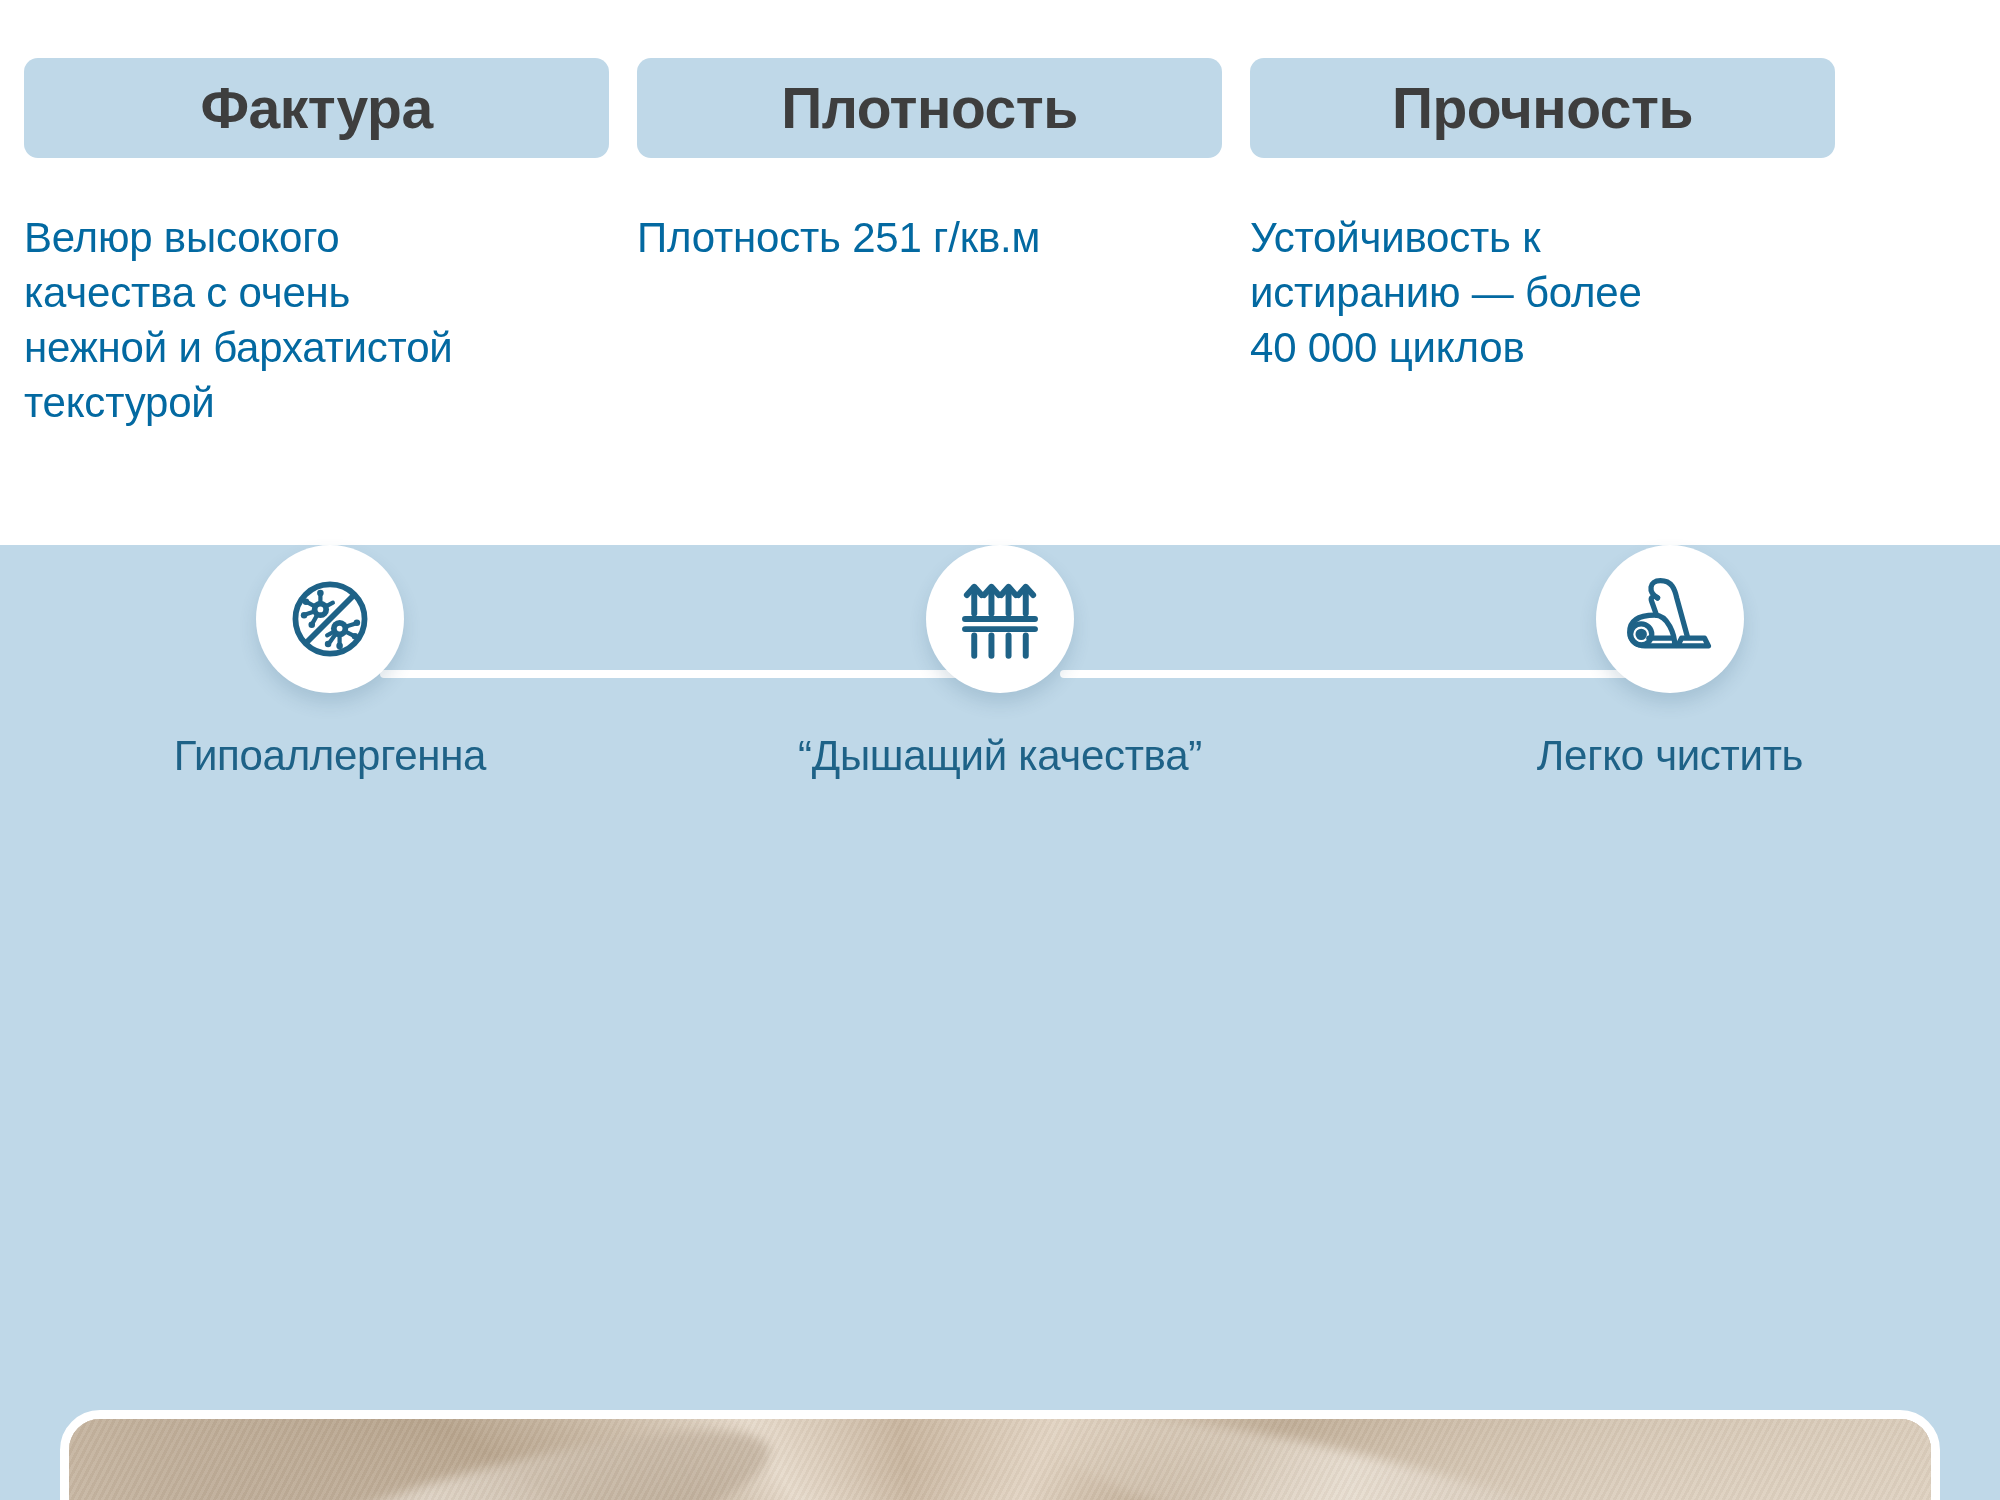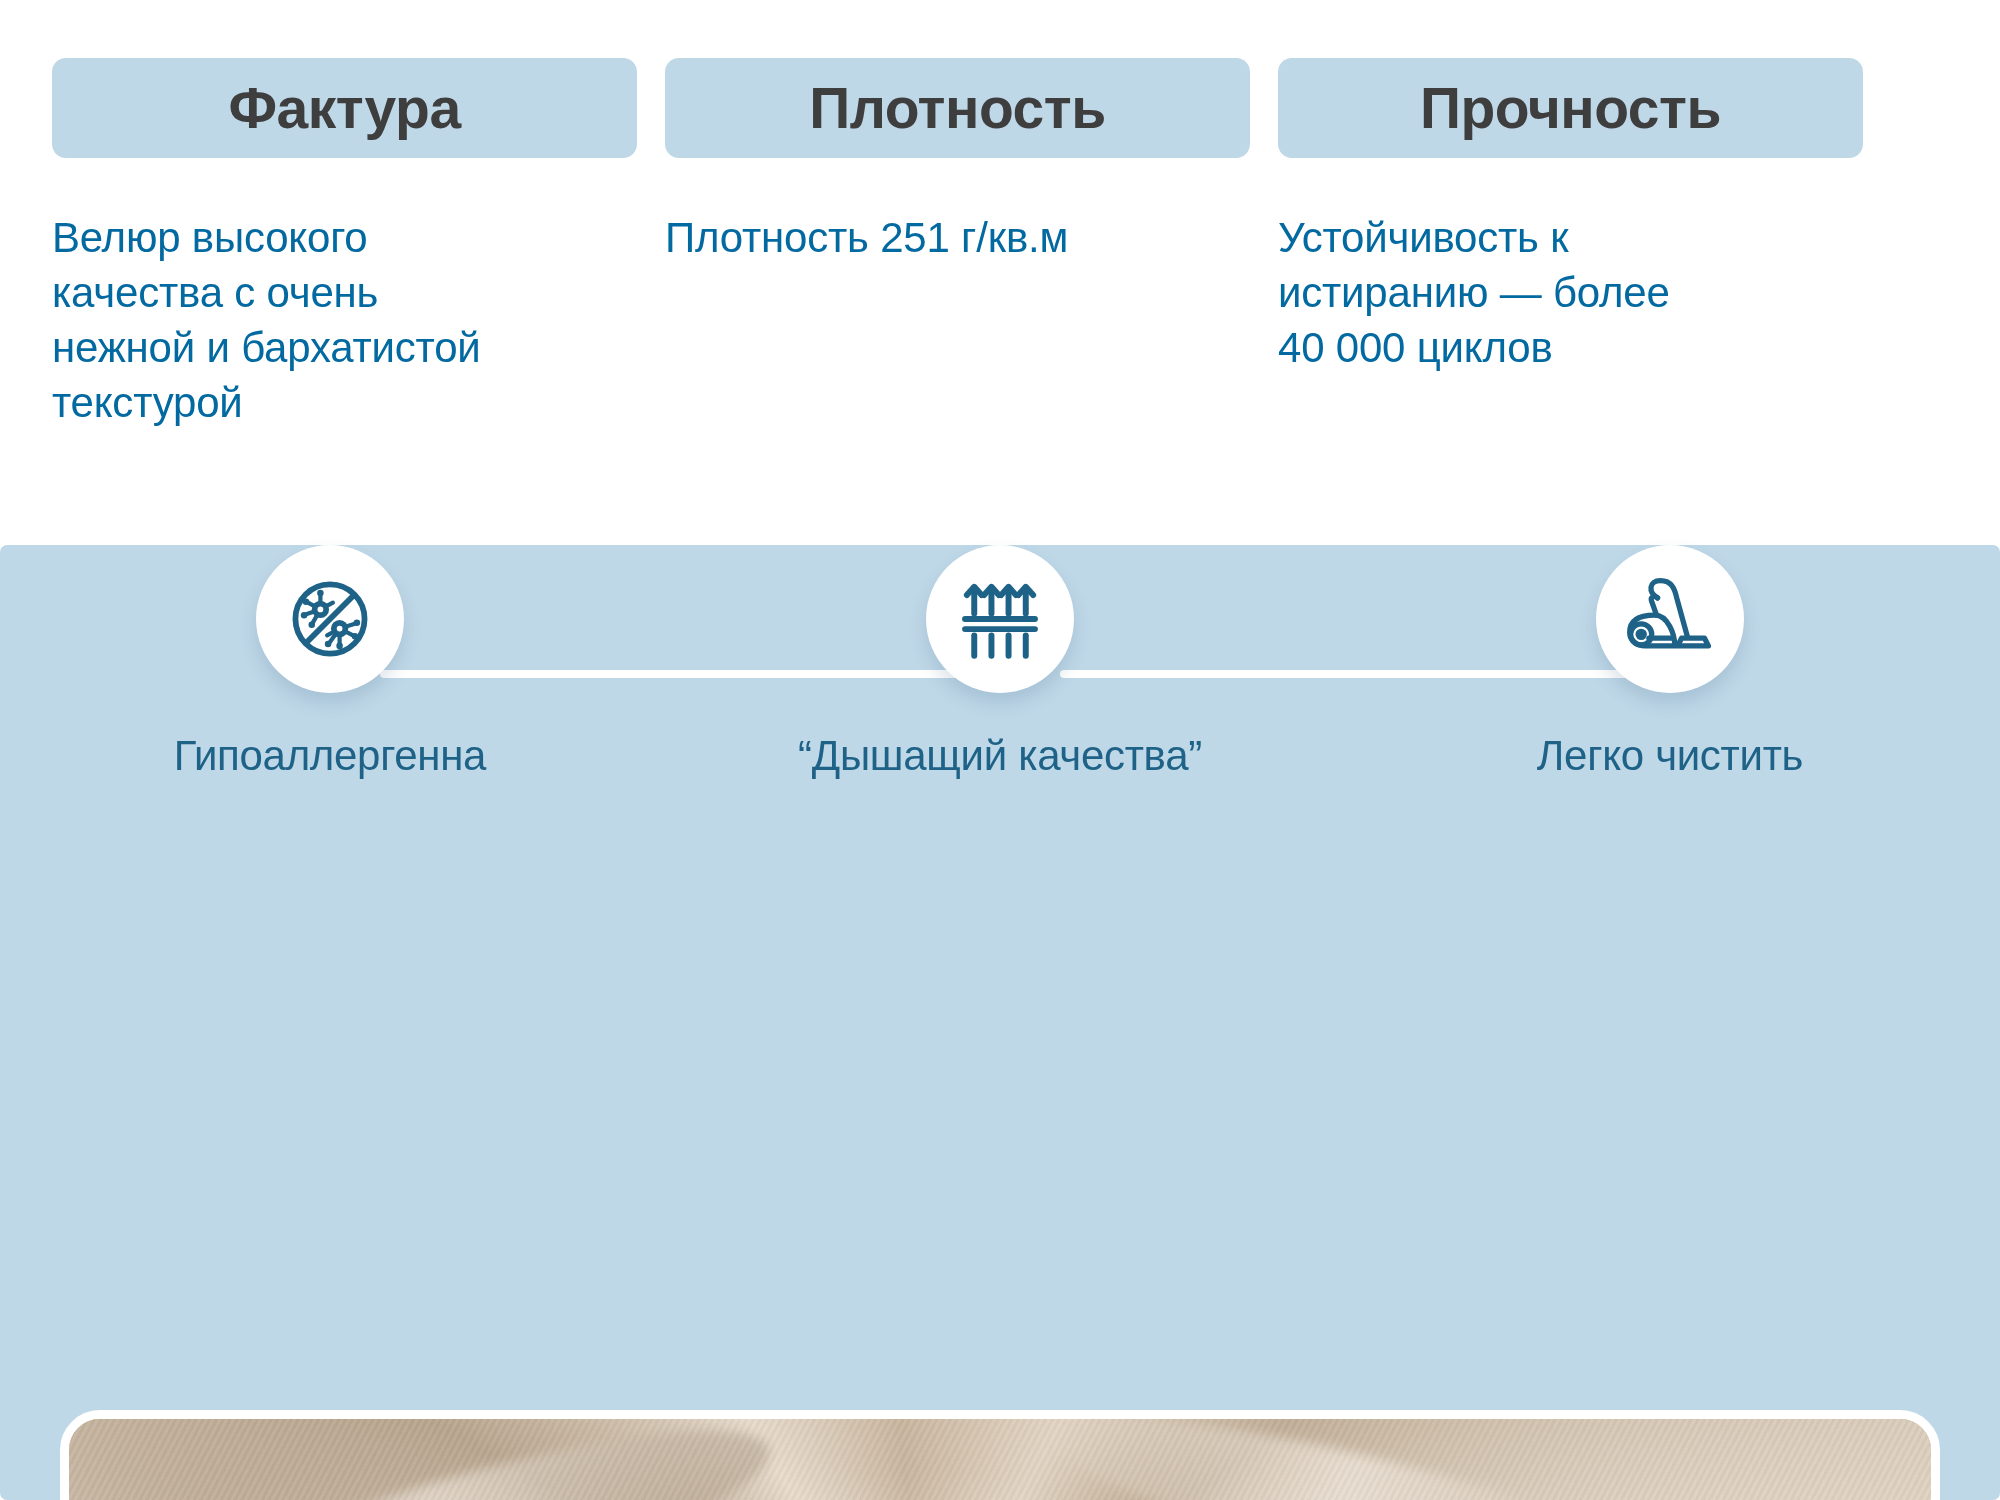--- a/index.html
+++ b/index.html
@@ -9,21 +9,21 @@
     font-family: "Liberation Sans", "DejaVu Sans", sans-serif;
     overflow: hidden;
   }
   .page { position: relative; width: 2000px; height: 1500px; background:#fff; }
 
   
   .specs {
     position: absolute; left: 0; top: 0; width: 2000px; height: 545px;
     background: #ffffff;
     display: flex;
-    padding: 58px 52px 0 52px;
+    padding: 58px 52px 0 24px;
     gap: 28px;
   }
   .spec-col { width: 585px; display: flex; flex-direction: column; }
   .spec-pill {
     height: 100px;
     background: #bfd8e8;
     border-radius: 14px;
     display: flex; align-items: center; justify-content: center;
     color: #3e3e3e;
     font-size: 57px;
@@ -38,21 +38,20 @@
     line-height: 1.31;
     font-weight: normal;
     letter-spacing: -0.2px;
     white-space: pre-line;
   }
 
   
   .band {
     position: absolute; left: 0; top: 545px; width: 2000px; height: 955px;
     background: #bfd8e8;
-    border-radius: 7px;
   }
   .features {
     position: absolute; left: 0; top: 0; width: 2000px; height: 300px;
   }
   .connector {
     position: absolute;
     top: 125px;
     height: 8px;
     background: #ffffff;
     border-radius: 4px;

